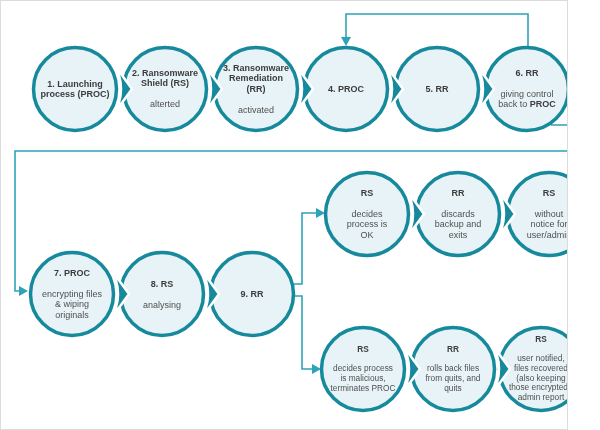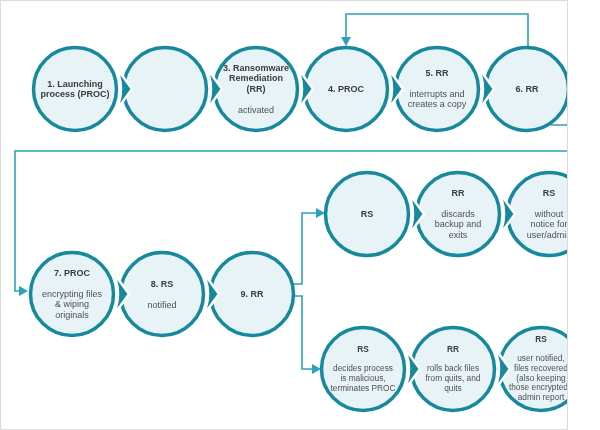--- a/index.html
+++ b/index.html
@@ -74,54 +74,62 @@
     <path class="chevron" d="M514 213 L494.7 186.6 A46 46 0 0 1 494.7 239.4 Z"></path>
 
     <path class="chevron" d="M419 368 L399.7 341.6 A46 46 0 0 1 399.7 394.4 Z"></path>
     <path class="chevron" d="M509 368 L489.7 341.6 A46 46 0 0 1 489.7 394.4 Z"></path>
   </svg>
 
   <div class="node-label" style="left:74px;top:88px">
     <span class="nl-title">1. Launching
 process (PROC)</span>
   </div>
+  <div class="node-label" style="left:164px;top:88px">
+    <span class="nl-title">2. Ransomware
+Shield (RS)</span>
+    <span class="nl-body">alterted</span>
+  </div>
   <div class="node-label" style="left:255px;top:88px">
     <span class="nl-title">3. Ransomware
 Remediation
 (RR)</span>
     <span class="nl-body">activated</span>
   </div>
   <div class="node-label" style="left:345px;top:88px">
     <span class="nl-title">4. PROC</span>
   </div>
   <div class="node-label" style="left:436px;top:88px">
     <span class="nl-title">5. RR</span>
-    <span class="nl-body">interrupts and
-creates a copy</span>
   </div>
   <div class="node-label" style="left:526px;top:88px">
     <span class="nl-title">6. RR</span>
+    <span class="nl-body"><span>giving control
+back to </span><b>PROC</b></span>
   </div>
 
   <div class="node-label" style="left:71px;top:293px">
     <span class="nl-title">7. PROC</span>
     <span class="nl-body">encrypting files
 &amp; wiping
 originals</span>
   </div>
   <div class="node-label" style="left:161px;top:293px">
     <span class="nl-title">8. RS</span>
-    <span class="nl-body">notified</span>
+    <span class="nl-body">analysing</span>
   </div>
   <div class="node-label" style="left:251px;top:293px">
     <span class="nl-title">9. RR</span>
   </div>
 
   <div class="node-label" style="left:366px;top:213px">
     <span class="nl-title">RS</span>
+    <span class="nl-body">decides
+process is
+OK</span>
   </div>
   <div class="node-label" style="left:457px;top:213px">
     <span class="nl-title">RR</span>
     <span class="nl-body">discards
 backup and
 exits</span>
   </div>
   <div class="node-label" style="left:548px;top:213px">
     <span class="nl-title">RS</span>
     <span class="nl-body">without

